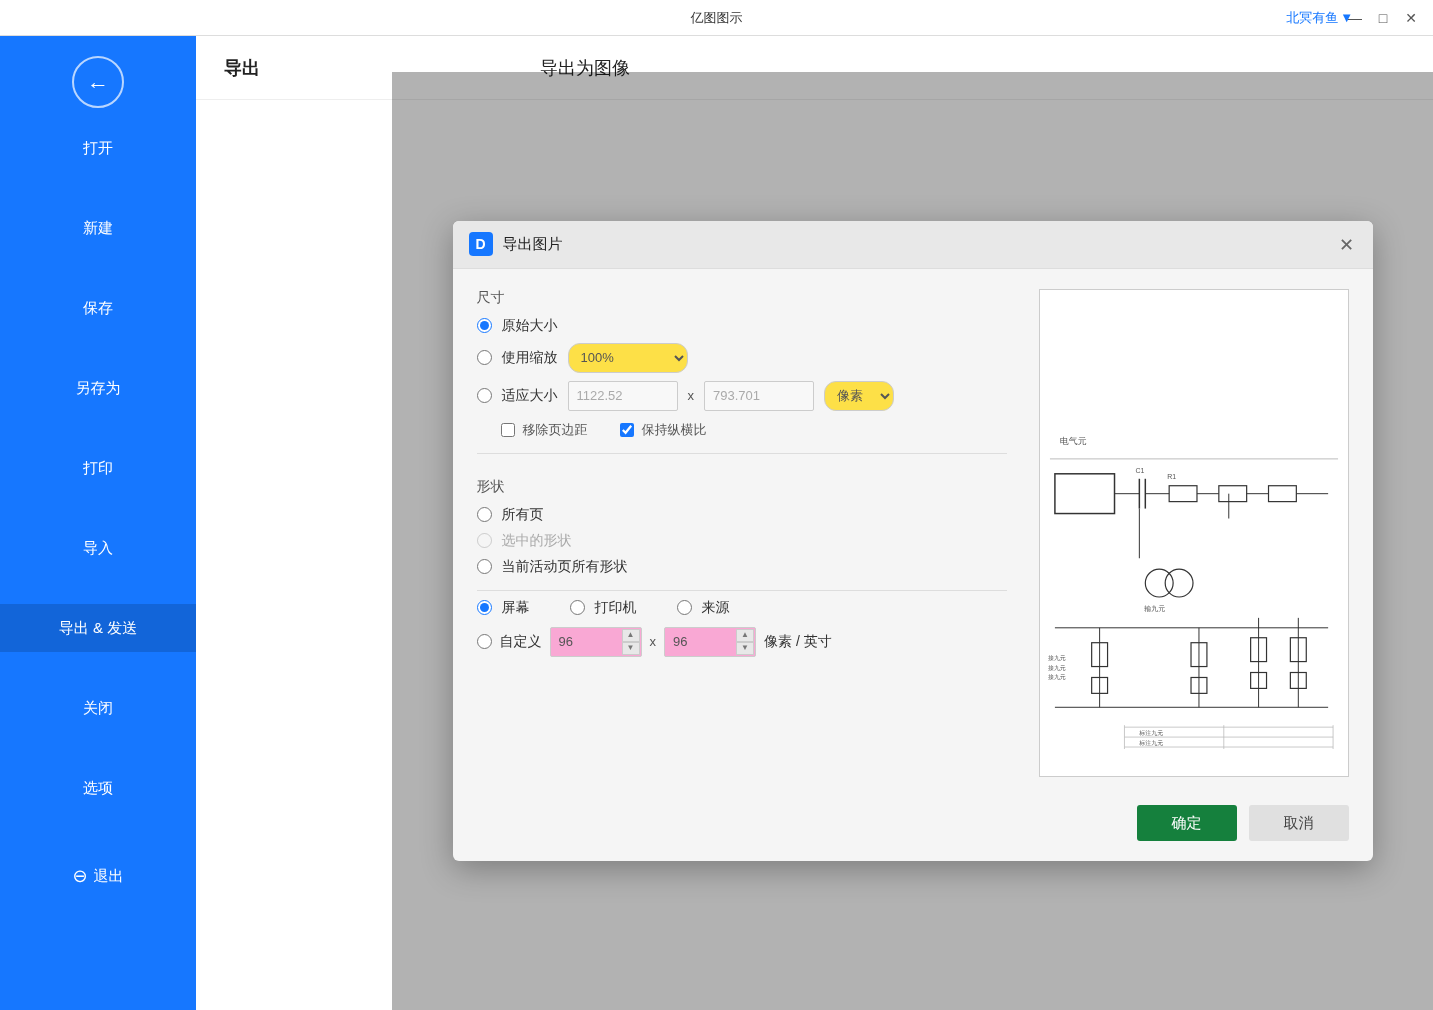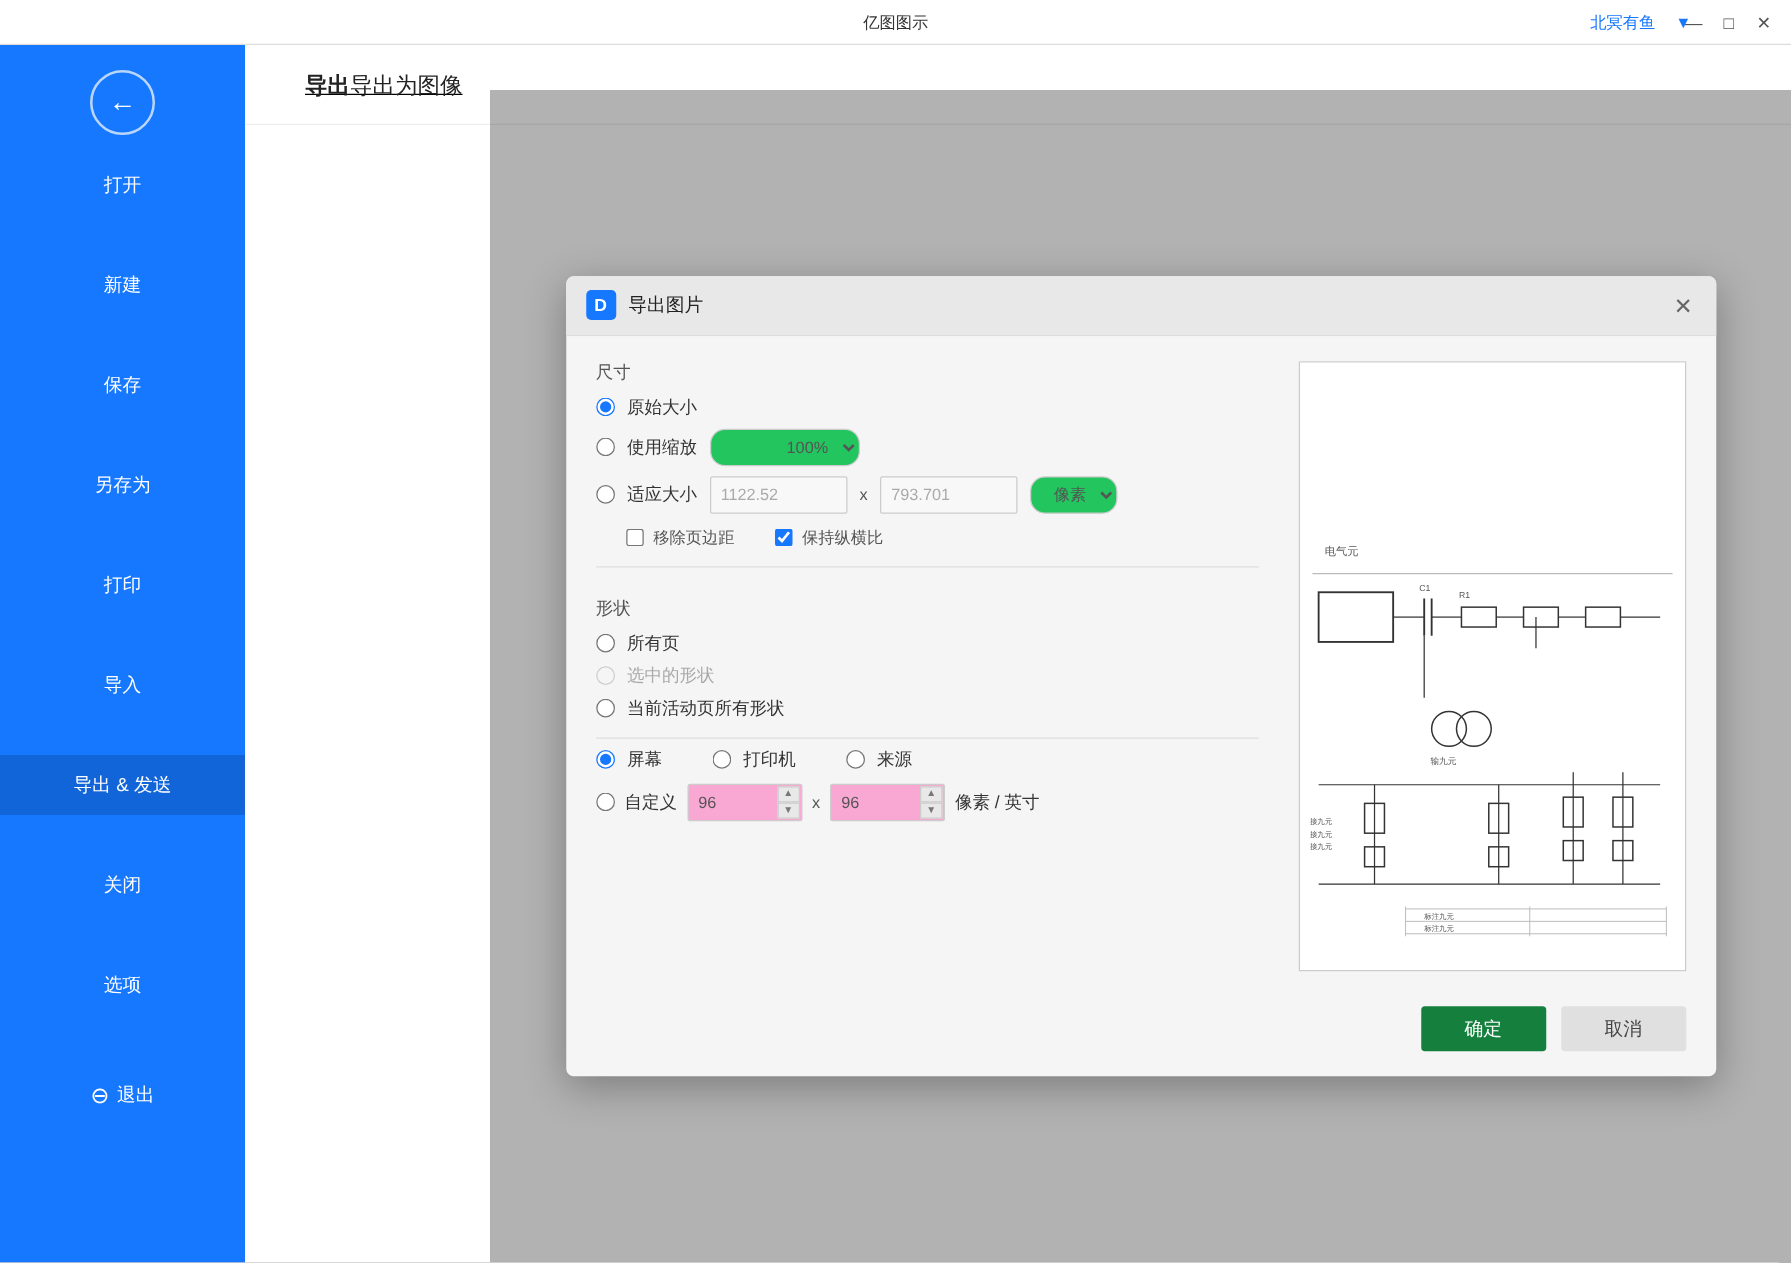--- a/index.html
+++ b/index.html
@@ -32,21 +32,21 @@
       background: none; border: none;
     }
     .title-bar-user {
       position: absolute;
       right: 80px;
       font-size: 13px;
       color: #1677ff;
       cursor: pointer;
       display: flex;
       align-items: center;
-      gap: 16px;
+      gap: 2px;
     }
 
     
     .main-layout {
       display: flex;
       flex: 1;
       overflow: hidden;
     }
 
     
@@ -101,22 +101,22 @@
       flex: 1;
       background: #fff;
       display: flex;
       flex-direction: column;
     }
     .content-header {
       height: 64px;
       display: flex;
       align-items: center;
       border-bottom: 1px solid #eee;
-      padding: 0 48px;
-      text-decoration: underline;
+      padding: 0 28px;
+      gap: 280px;
     }
     .content-header-title {
       font-size: 18px;
       font-weight: bold;
       color: #222;
     }
     .content-header-subtitle {
       font-size: 18px;
       color: #222;
     }
@@ -250,27 +250,26 @@
       padding: 0 8px;
       font-size: 13px;
       color: #555;
       border-radius: 2px;
     }
     .text-input.disabled { color: #aaa; }
 
     .select-input {
       height: 30px;
       border: 1px solid #ccc;
-      background: #22c55e;
+      background: #fde047;
       padding: 0 8px;
       font-size: 13px;
       color: #555;
       border-radius: 12px;
       cursor: pointer;
-      text-align: right;
     }
 
     .x-label {
       font-size: 13px;
       color: #555;
     }
 
     
     .checkbox-row {
       display: flex;

